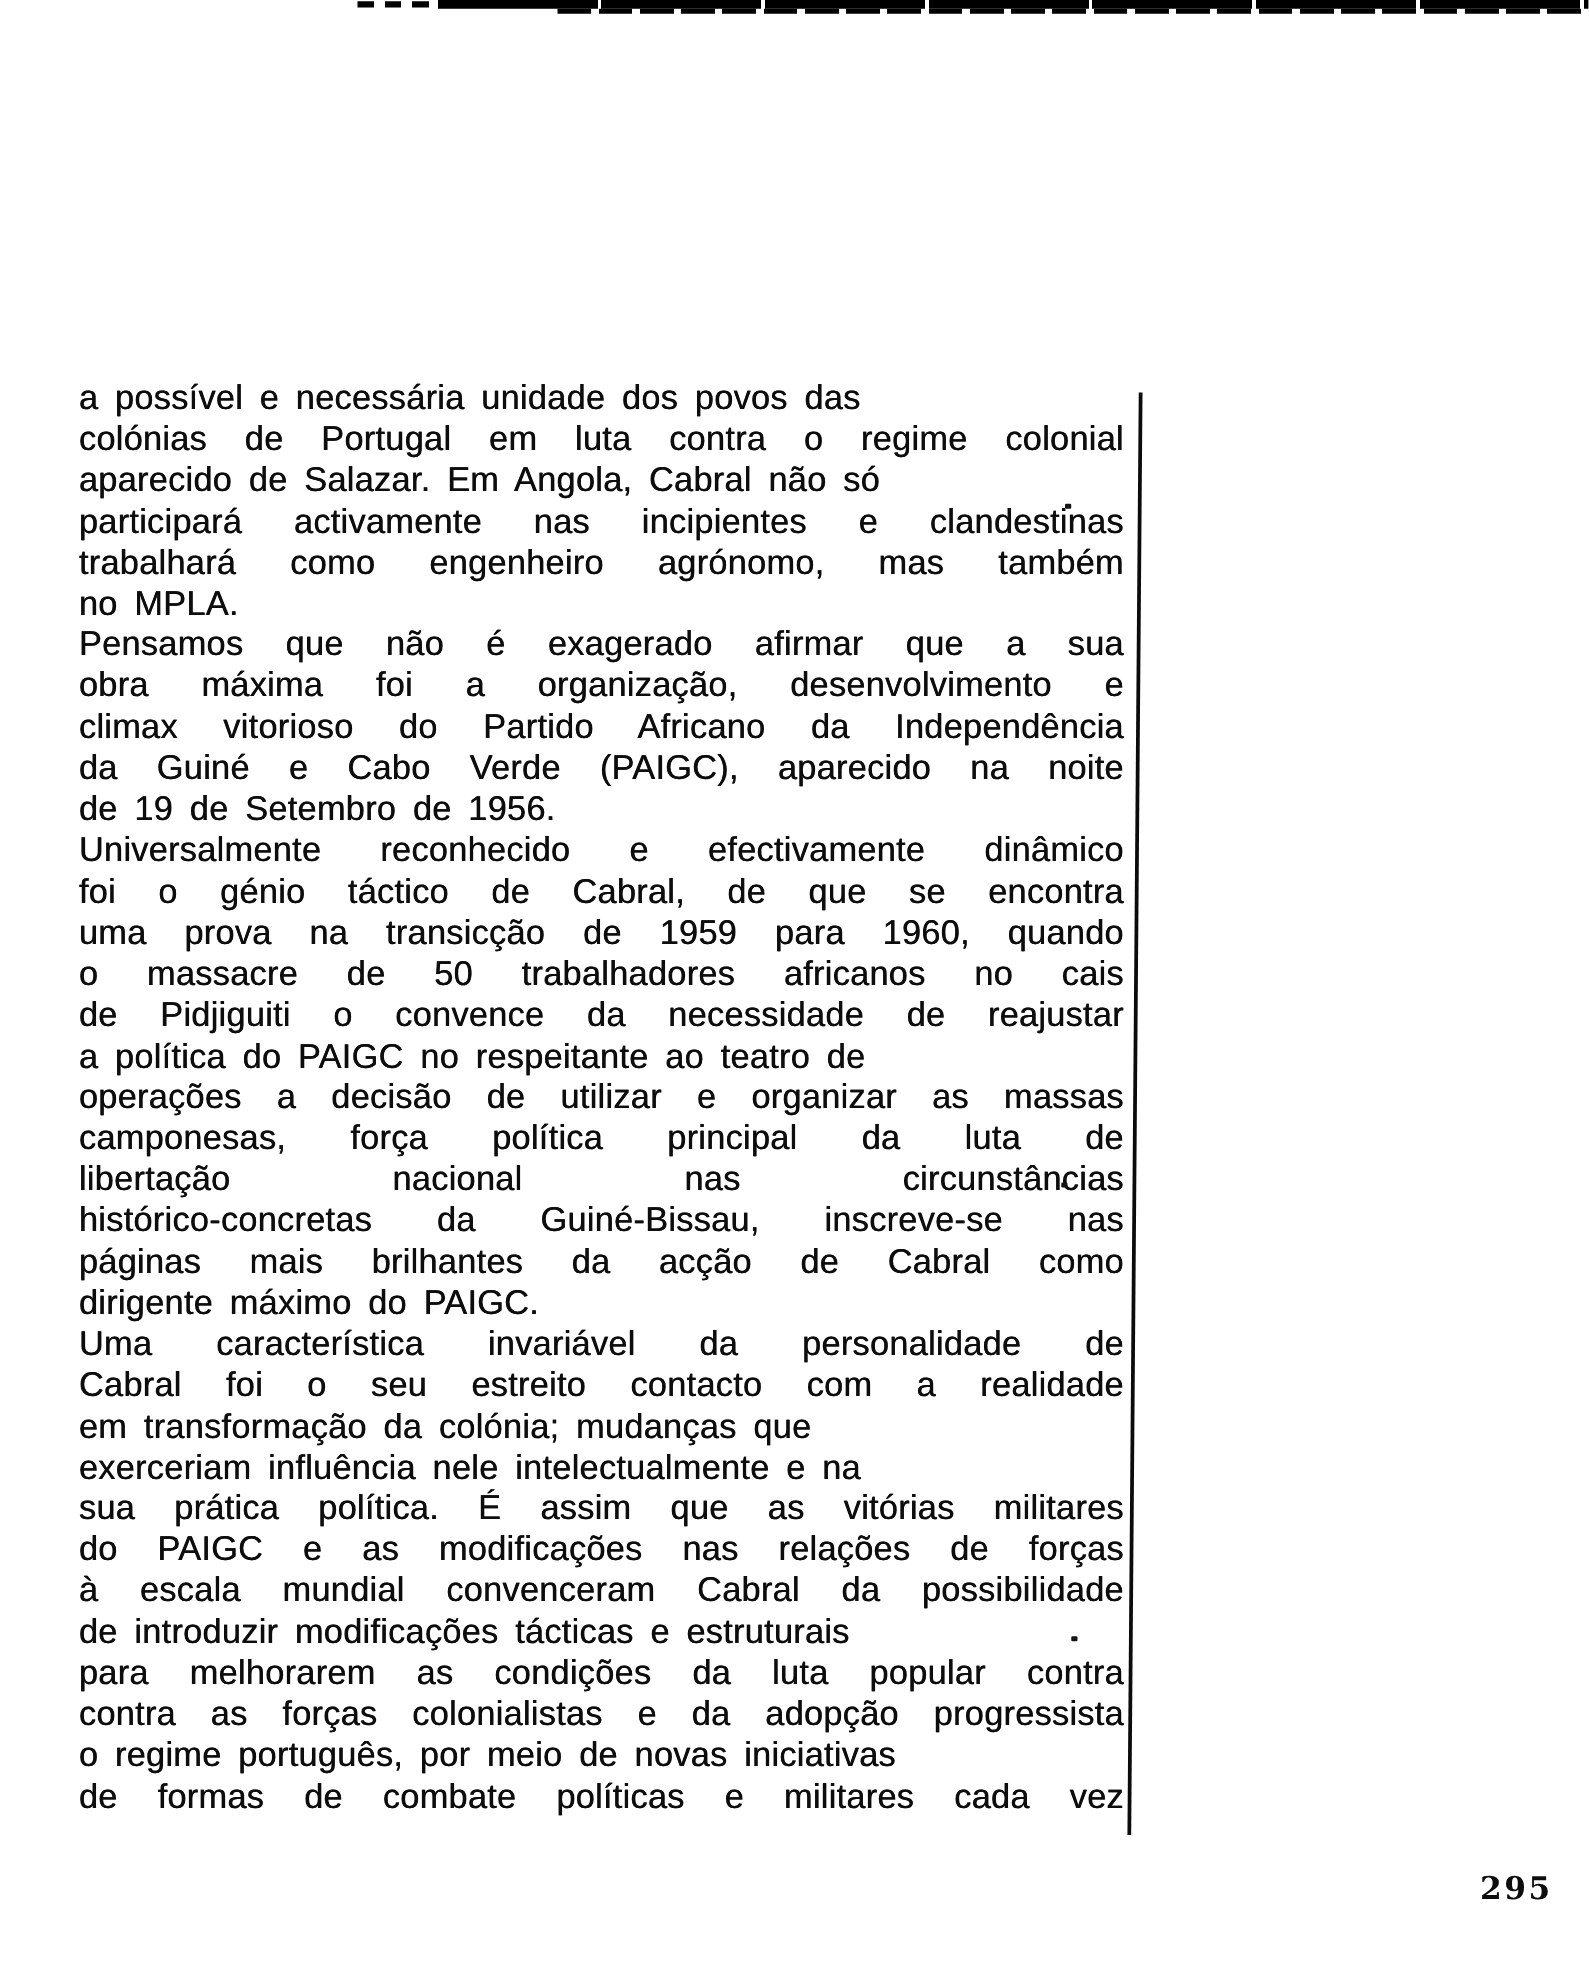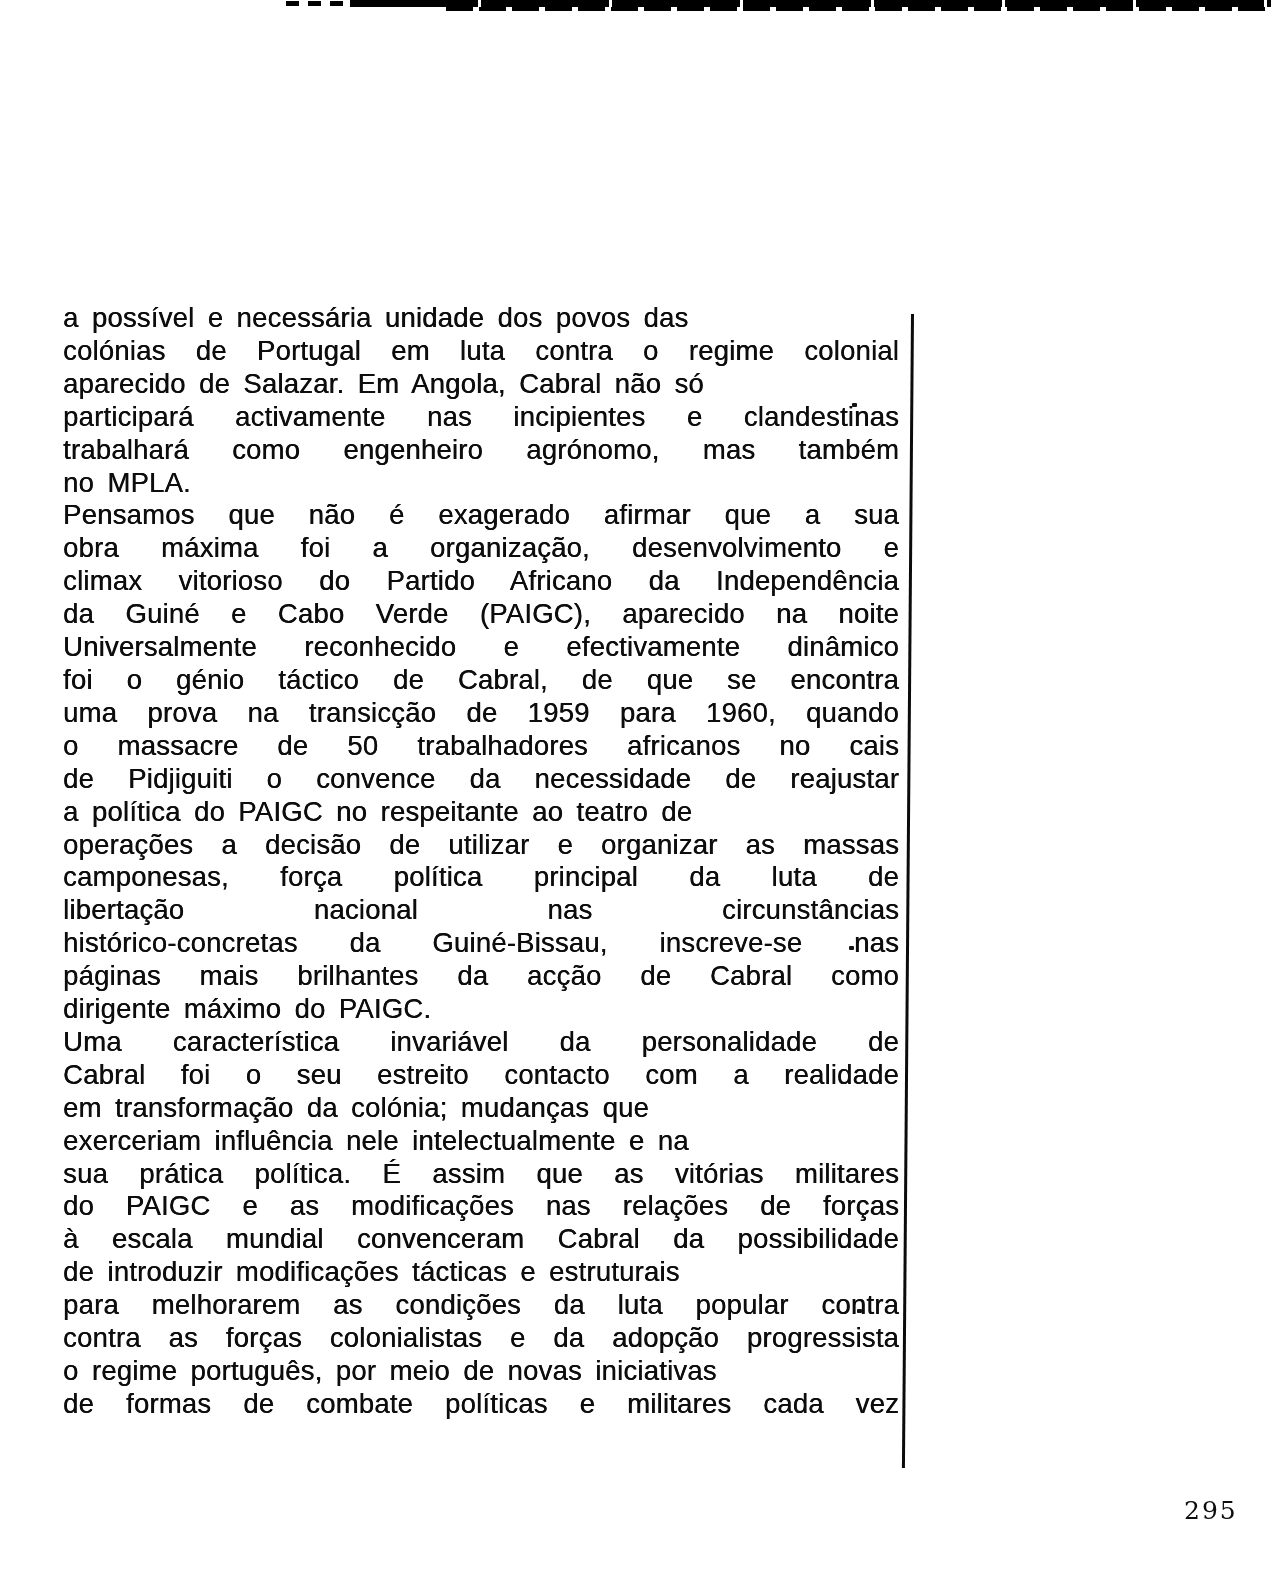--- a/index.html
+++ b/index.html
@@ -93,21 +93,21 @@
   .speck.s1 { left: 852px; top: 403px;  width: 5px; height: 4px; }
   .speck.s2 { left: 849px; top: 946px;  width: 5px; height: 4px; }
   .speck.s3 { left: 857px; top: 1309px; width: 5px; height: 4px; }
 
   
   .page-number {
     position: absolute;
     left: 1184px;
     top: 1496px;
     font-family: "DejaVu Serif", "Liberation Serif", serif;
-    font-weight: 400;
+    font-weight: 700;
     font-size: 25px;
     letter-spacing: 2px;
     color: #0d0d0d;
   }
 </style>
 </head>
 <body>
 
 <div class="page">
 
@@ -124,20 +124,21 @@
         <div class="line">aparecido de Salazar. Em Angola, Cabral não só</div>
         <div class="line j">participará activamente nas incipientes e clandestinas</div>
         <div class="line j">trabalhará como engenheiro agrónomo, mas também</div>
         <div class="line">no MPLA.</div>
       </div>
       <div class="paragraph">
         <div class="line j">Pensamos que não é exagerado afirmar que a sua</div>
         <div class="line j">obra máxima foi a organização, desenvolvimento e</div>
         <div class="line j">climax vitorioso do Partido Africano da Independência</div>
         <div class="line j">da Guiné e Cabo Verde (PAIGC), aparecido na noite</div>
+        <div class="line">de 19 de Setembro de 1956.</div>
       </div>
       <div class="paragraph">
         <div class="line j">Universalmente reconhecido e efectivamente dinâmico</div>
         <div class="line j">foi o génio táctico de Cabral, de que se encontra</div>
         <div class="line j">uma prova na transicção de 1959 para 1960, quando</div>
         <div class="line j">o massacre de 50 trabalhadores africanos no cais</div>
         <div class="line j">de Pidjiguiti o convence da necessidade de reajustar</div>
         <div class="line">a política do PAIGC no respeitante ao teatro de</div>
         <div class="line j">operações a decisão de utilizar e organizar as massas</div>
         <div class="line j">camponesas, força política principal da luta de</div>

